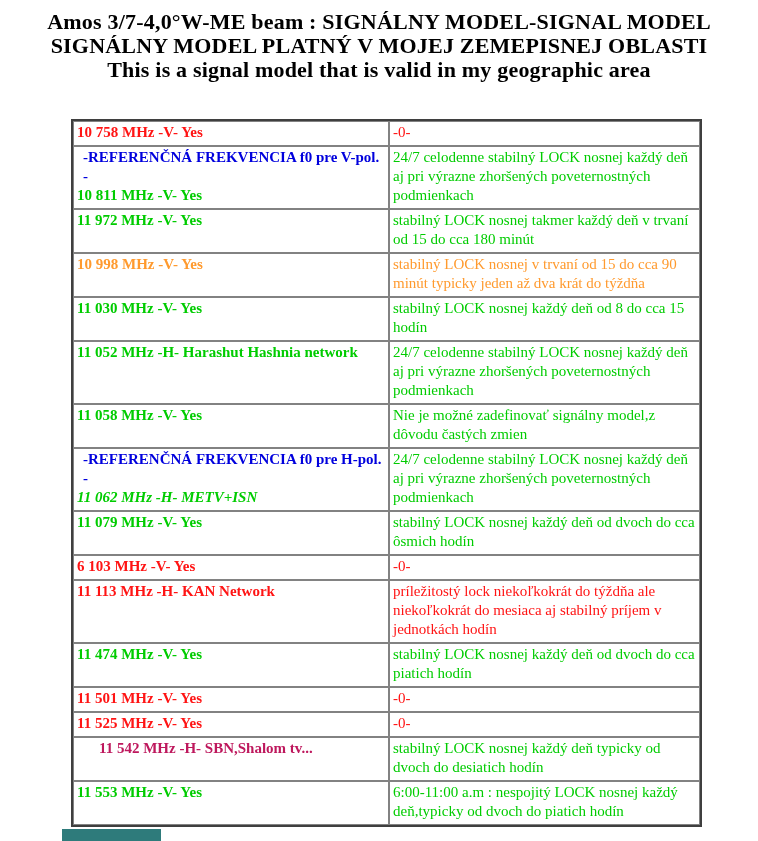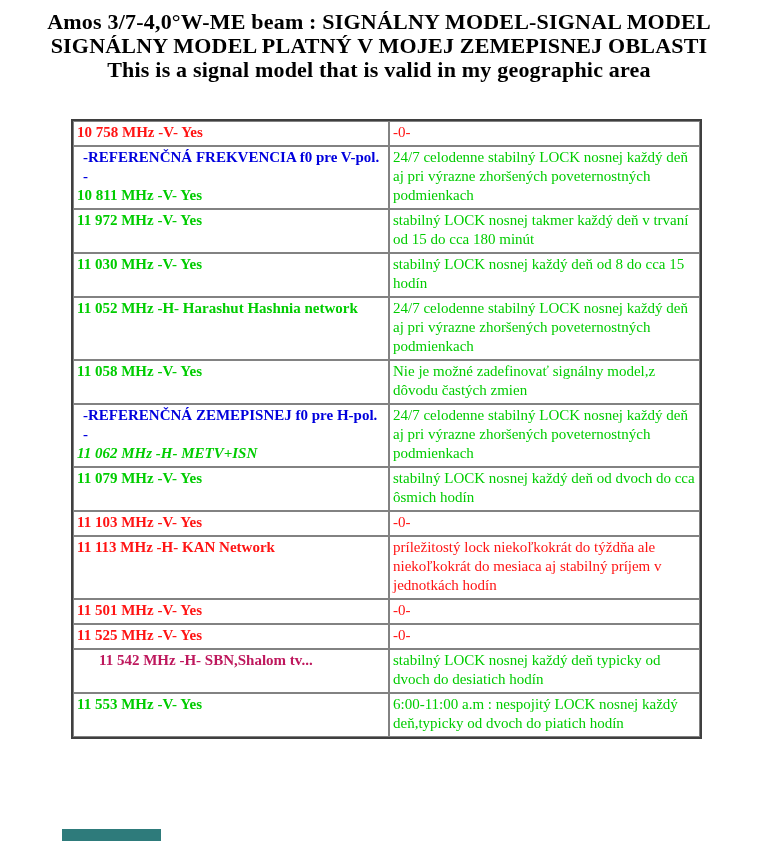--- a/index.html
+++ b/index.html
@@ -94,20 +94,28 @@
       <tr>
         <td class="freq-cell" style="border-color: rgb(130, 130, 130);">
           <div class="freq-label" style="color: rgb(0, 204, 0);">11 972 MHz -V- Yes</div>
         </td>
         <td class="desc-cell" style="border-color: rgb(130, 130, 130);">
           <div class="desc-text" style="color: rgb(0, 204, 0);">stabilný LOCK nosnej takmer každý deň v trvaní od 15 do cca 180 minút</div>
         </td>
       </tr>
       <tr>
         <td class="freq-cell" style="border-color: rgb(130, 130, 130);">
+          <div class="freq-label" style="color: rgb(255, 154, 46);">10 998 MHz -V- Yes</div>
+        </td>
+        <td class="desc-cell" style="border-color: rgb(130, 130, 130);">
+          <div class="desc-text" style="color: rgb(255, 154, 46);">stabilný LOCK nosnej v trvaní od 15 do cca 90 minút typicky jeden až dva krát do týždňa</div>
+        </td>
+      </tr>
+      <tr>
+        <td class="freq-cell" style="border-color: rgb(130, 130, 130);">
           <div class="freq-label" style="color: rgb(0, 204, 0);">11 030 MHz -V- Yes</div>
         </td>
         <td class="desc-cell" style="border-color: rgb(130, 130, 130);">
           <div class="desc-text" style="color: rgb(0, 204, 0);">stabilný LOCK nosnej každý deň od 8 do cca 15 hodín</div>
         </td>
       </tr>
       <tr>
         <td class="freq-cell" style="border-color: rgb(130, 130, 130);">
           <div class="freq-label" style="color: rgb(0, 204, 0);">11 052 MHz -H- Harashut Hashnia network</div>
         </td>
@@ -118,49 +126,57 @@
       <tr>
         <td class="freq-cell" style="border-color: rgb(130, 130, 130); margin-left: 27px;">
           <div class="freq-label" style="color: rgb(0, 204, 0);">11 058 MHz -V- Yes</div>
         </td>
         <td class="desc-cell" style="border-color: rgb(130, 130, 130);">
           <div class="desc-text" style="color: rgb(0, 204, 0);">Nie je možné zadefinovať signálny model,z dôvodu častých zmien</div>
         </td>
       </tr>
       <tr>
         <td class="freq-cell" style="border-color: rgb(130, 130, 130);">
-          <div class="ref-line" style="color: rgb(0, 0, 221);">-REFERENČNÁ ZEMEPISNEJ f0 pre H-pol.  -</div>
+          <div class="ref-line" style="color: rgb(0, 0, 221);">-REFERENČNÁ FREKVENCIA f0 pre H-pol.  -</div>
           <div class="freq-label" style="color: rgb(0, 204, 0); font-style: italic;">11 062 MHz -H- METV+ISN</div>
         </td>
         <td class="desc-cell" style="border-color: rgb(130, 130, 130);">
           <div class="desc-text" style="color: rgb(0, 204, 0);">24/7 celodenne stabilný LOCK nosnej každý deň aj pri výrazne zhoršených poveternostných podmienkach</div>
         </td>
       </tr>
       <tr>
         <td class="freq-cell" style="border-color: rgb(130, 130, 130);">
           <div class="freq-label" style="color: rgb(0, 204, 0);">11 079 MHz -V- Yes</div>
         </td>
         <td class="desc-cell" style="border-color: rgb(130, 130, 130);">
           <div class="desc-text" style="color: rgb(0, 204, 0);">stabilný LOCK nosnej každý deň od dvoch do cca ôsmich hodín</div>
         </td>
       </tr>
       <tr>
         <td class="freq-cell" style="border-color: rgb(130, 130, 130);">
-          <div class="freq-label" style="color: rgb(255, 20, 20);">11 103 MHz -V- Yes</div>
+          <div class="freq-label" style="color: rgb(255, 20, 20);">6 103 MHz -V- Yes</div>
         </td>
         <td class="desc-cell" style="border-color: rgb(130, 130, 130);">
           <div class="desc-text" style="color: rgb(255, 20, 20);">-0-</div>
         </td>
       </tr>
       <tr>
         <td class="freq-cell" style="border-color: rgb(130, 130, 130);">
           <div class="freq-label" style="color: rgb(255, 20, 20);">11 113 MHz -H- KAN Network</div>
         </td>
         <td class="desc-cell" style="border-color: rgb(130, 130, 130);">
           <div class="desc-text" style="color: rgb(255, 20, 20);">príležitostý lock niekoľkokrát do týždňa ale niekoľkokrát do mesiaca aj stabilný príjem v jednotkách hodín</div>
+        </td>
+      </tr>
+      <tr>
+        <td class="freq-cell" style="border-color: rgb(130, 130, 130);">
+          <div class="freq-label" style="color: rgb(0, 204, 0);">11 474 MHz -V- Yes</div>
+        </td>
+        <td class="desc-cell" style="border-color: rgb(130, 130, 130);">
+          <div class="desc-text" style="color: rgb(0, 204, 0);">stabilný LOCK nosnej každý deň od dvoch do cca piatich hodín</div>
         </td>
       </tr>
       <tr>
         <td class="freq-cell" style="border-color: rgb(130, 130, 130);">
           <div class="freq-label" style="color: rgb(255, 20, 20);">11 501 MHz -V- Yes</div>
         </td>
         <td class="desc-cell" style="border-color: rgb(130, 130, 130);">
           <div class="desc-text" style="color: rgb(255, 20, 20);">-0-</div>
         </td>
       </tr>

